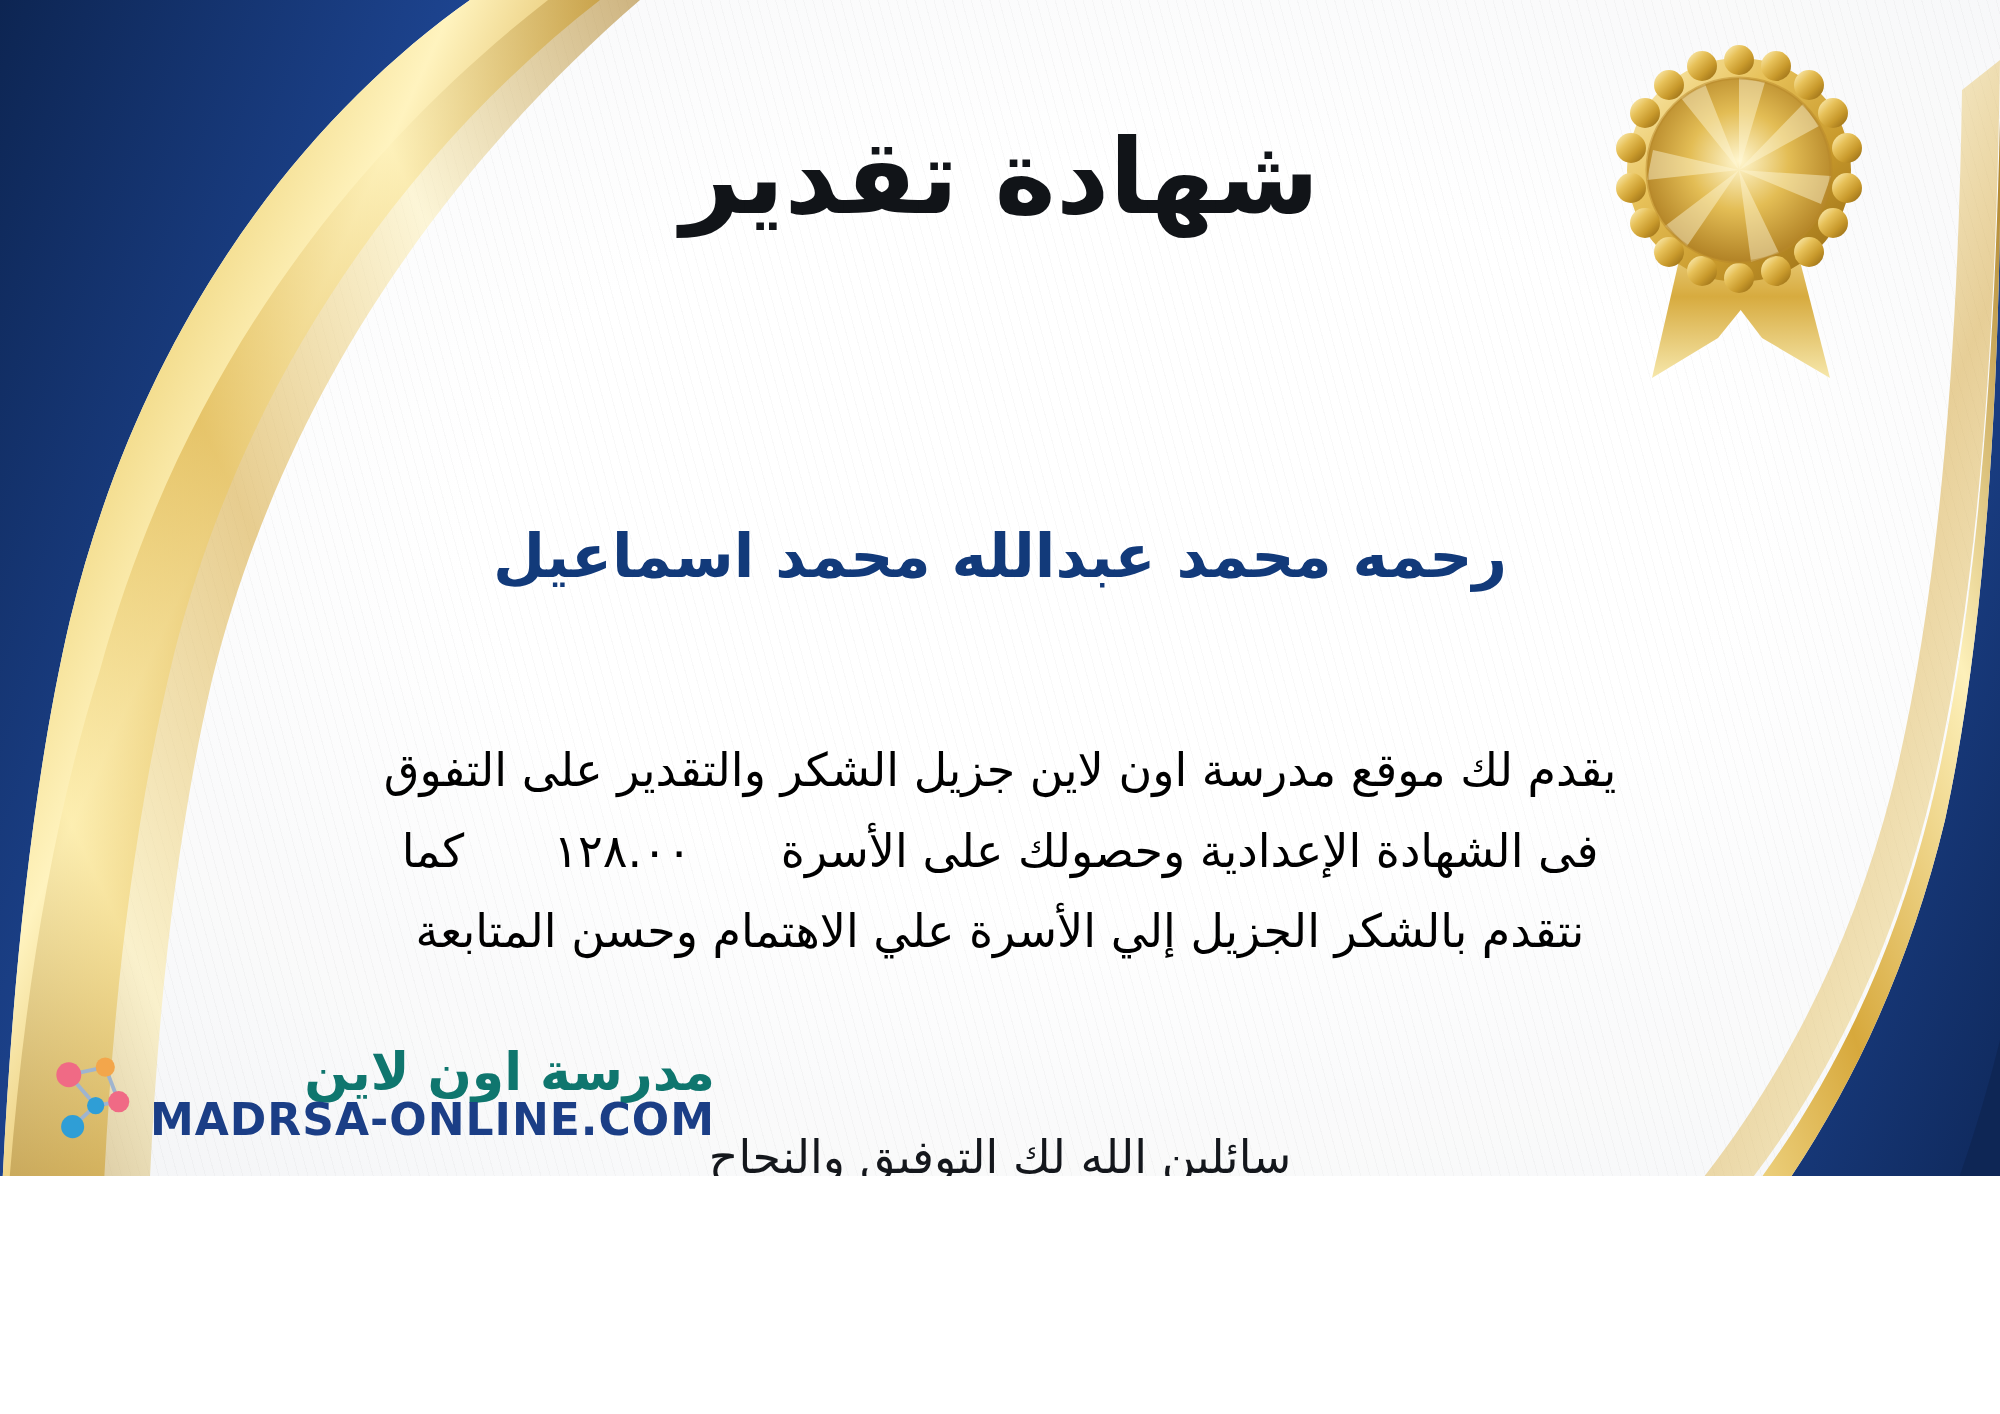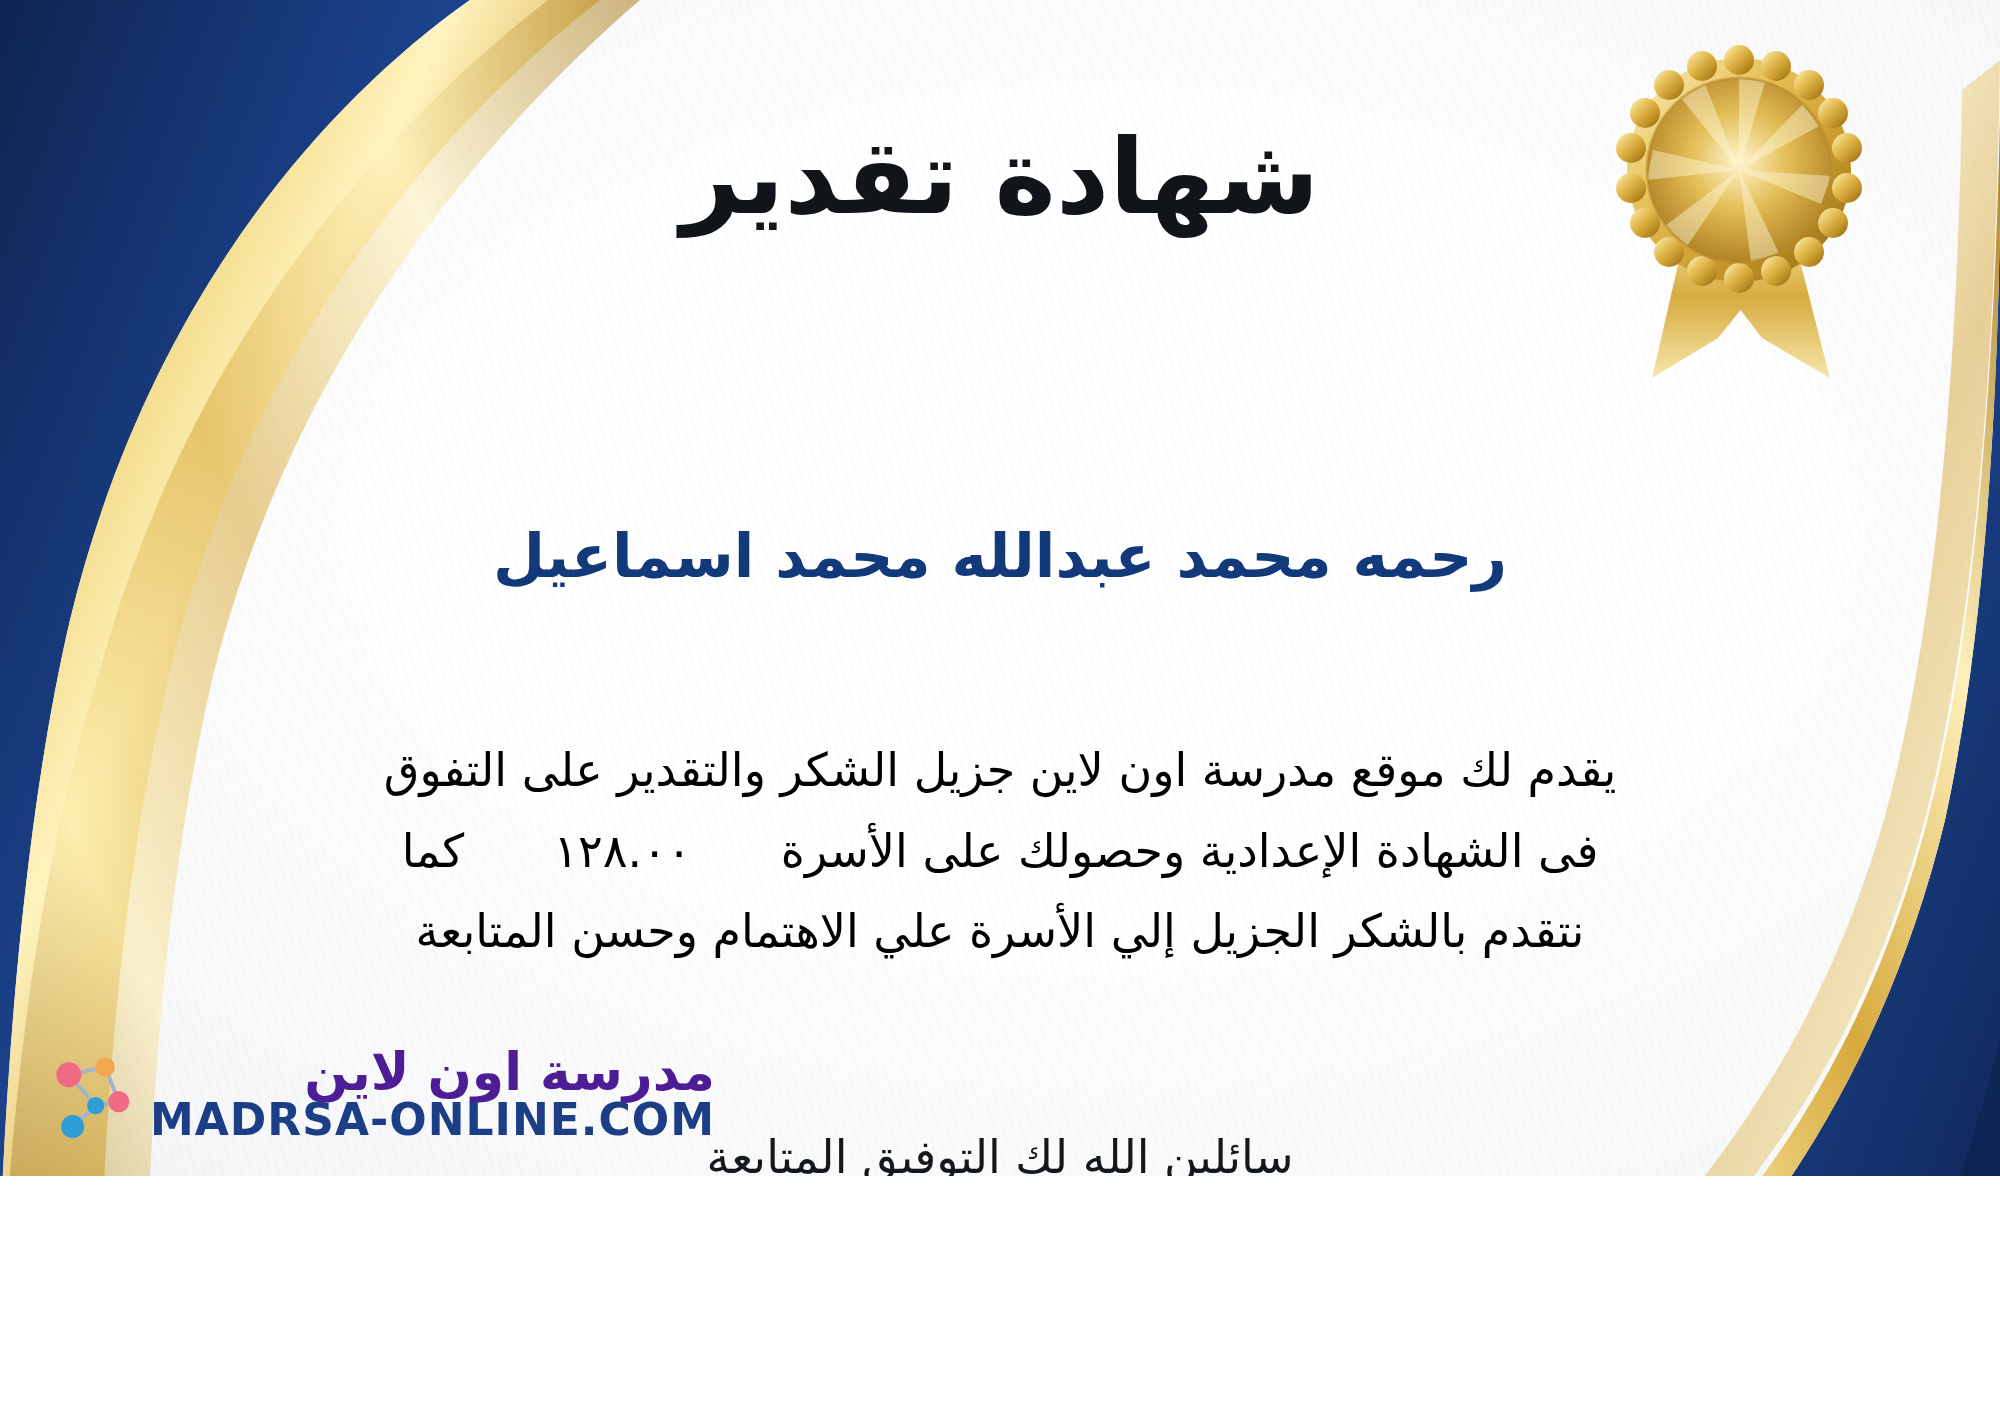--- a/index.html
+++ b/index.html
@@ -136,21 +136,21 @@
   }
   .brand-text {
     display: flex;
     flex-direction: column;
     align-items: flex-start;
     line-height: 1;
   }
   .brand-ar {
     font-size: 52px;
     font-weight: 700;
-    color: #4c1d95;
+    color: #0f766e;
     letter-spacing: -1px;
   }
   .brand-en {
     margin-top: 0;
     font-size: 44px;
     font-weight: 700;
     color: #1b3e86;
     letter-spacing: 1px;
     font-family: "DejaVu Sans", sans-serif;
     direction: ltr;
@@ -297,21 +297,21 @@
       <span class="body-line l2">
         <span>فى الشهادة الإعدادية وحصولك على الأسرة</span>
         <span class="gap"></span>
         <span class="score">١٢٨.٠٠</span>
         <span class="gap"></span>
         <span>كما</span>
       </span>
       <span class="body-line">نتقدم  بالشكر الجزيل إلي الأسرة علي الاهتمام وحسن المتابعة</span>
     </div>
 
-    <div class="closing">سائلين الله لك التوفيق  المتابعة</div>
+    <div class="closing">سائلين الله لك التوفيق  والنجاح</div>
   </div>
 
   <div class="brand">
     <div class="brand-text">
       <span class="brand-ar">مدرسة اون لاين</span>
       <span class="brand-en">MADRSA-ONLINE.COM</span>
     </div>
     <svg class="brand-mark" viewBox="0 0 100 100">
       <line x1="30" y1="30" x2="68" y2="22" stroke="#9fb4cf" stroke-width="4"></line>
       <line x1="30" y1="30" x2="58" y2="62" stroke="#9fb4cf" stroke-width="4"></line>

